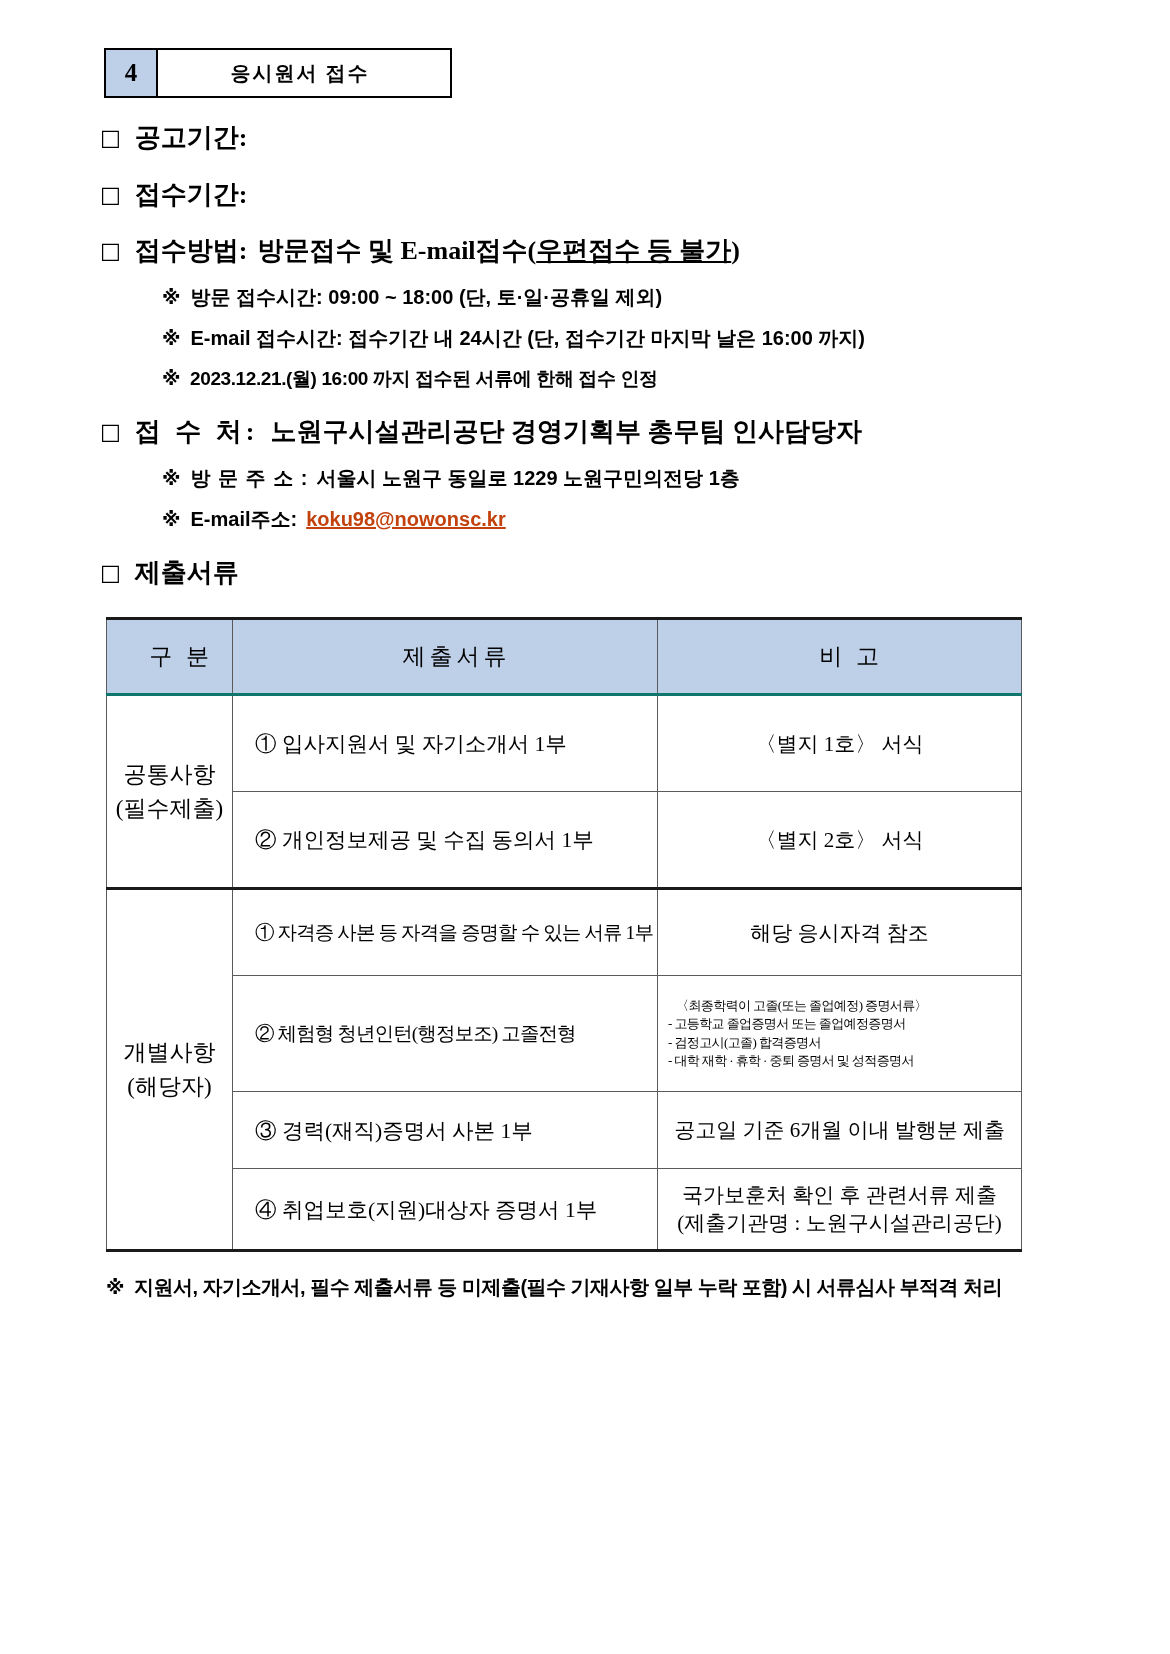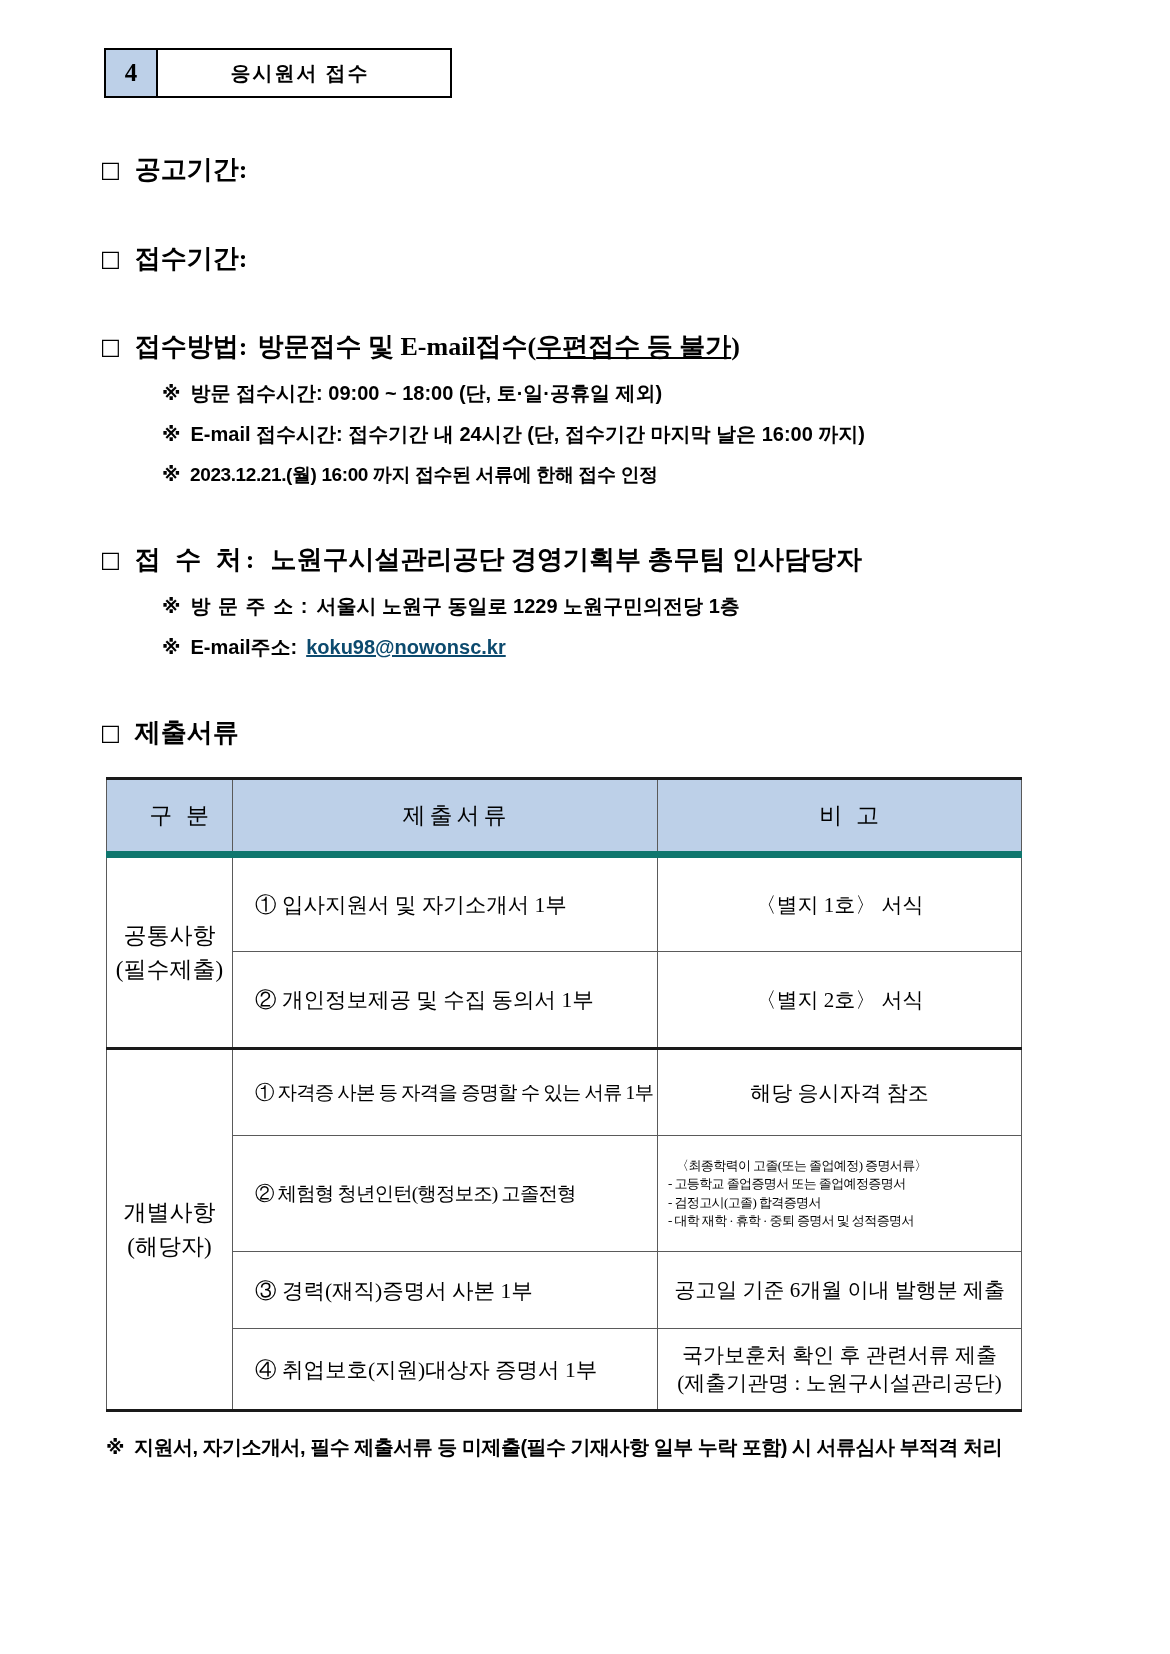--- a/index.html
+++ b/index.html
@@ -63,42 +63,42 @@
     line-height: 1.25;
   }
   .bullet-box {
     font-family: "DejaVu Sans", sans-serif;
     font-weight: normal;
     font-size: 22px;
     margin-right: 14px;
     position: relative;
     top: -1px;
   }
-  .bullet-text { white-space: nowrap; margin-top: 32px; }
+  .bullet-text { white-space: nowrap; }
   .u { text-decoration: underline; }
 
   
   .note-line {
     display: flex;
     align-items: baseline;
     font-family: "Liberation Sans", sans-serif;
     font-size: 20px;
     font-weight: bold;
     margin-top: 17px;
     margin-left: 62px;
     line-height: 1.2;
   }
   .note-line.tight { font-size: 19px; letter-spacing: -0.4px; }
   .note-mark {
     font-family: "DejaVu Sans", sans-serif;
     margin-right: 10px;
     font-size: 19px;
   }
   .email-link {
-    color: #0c4a6e;
+    color: #c2410c;
     text-decoration: underline;
     font-family: "Liberation Sans", sans-serif;
   }
 
   
   .doc-table {
     border-collapse: collapse;
     width: 915px;
     margin-top: 28px;
     margin-left: 6px;
@@ -106,21 +106,21 @@
   }
   .doc-table th, .doc-table td {
     border: 1px solid #5a5a5a;
     text-align: center;
     vertical-align: middle;
     font-family: "Liberation Serif", serif;
   }
   .doc-table thead th {
     background: #bdd0e8;
     border-top: 3px solid #1a1a1a;
-    border-bottom: 7px solid #0f766e;
+    border-bottom: 3px solid #0f766e;
     height: 76px;
     font-size: 23px;
     font-weight: normal;
     letter-spacing: 4px;
     padding-left: 24px;
   }
   .col-gubun { width: 126px; }
   .col-docs  { width: 425px; }
   .col-remark{ width: 364px; }
 

